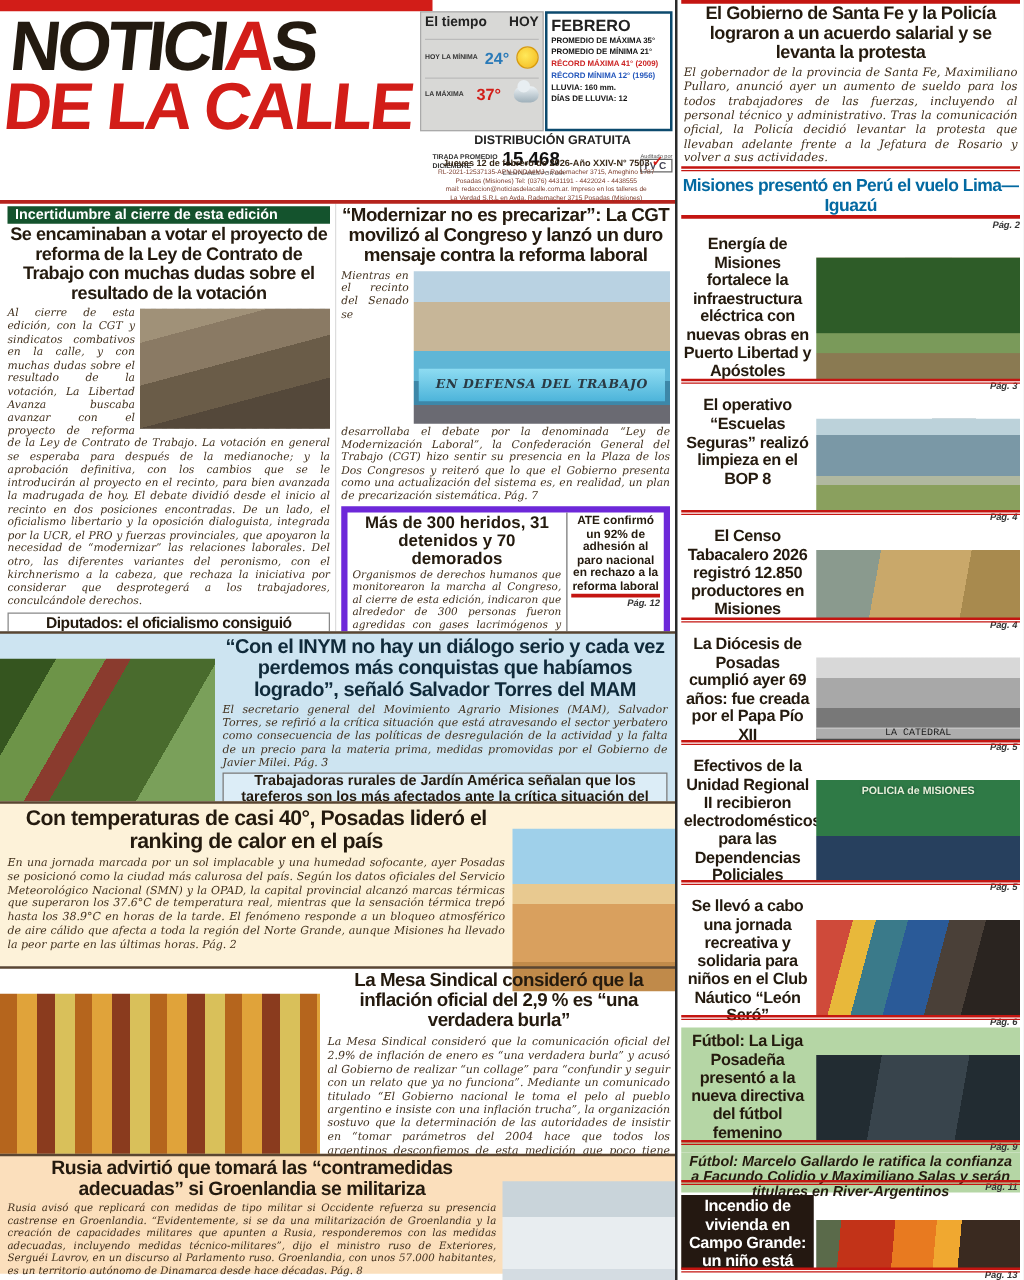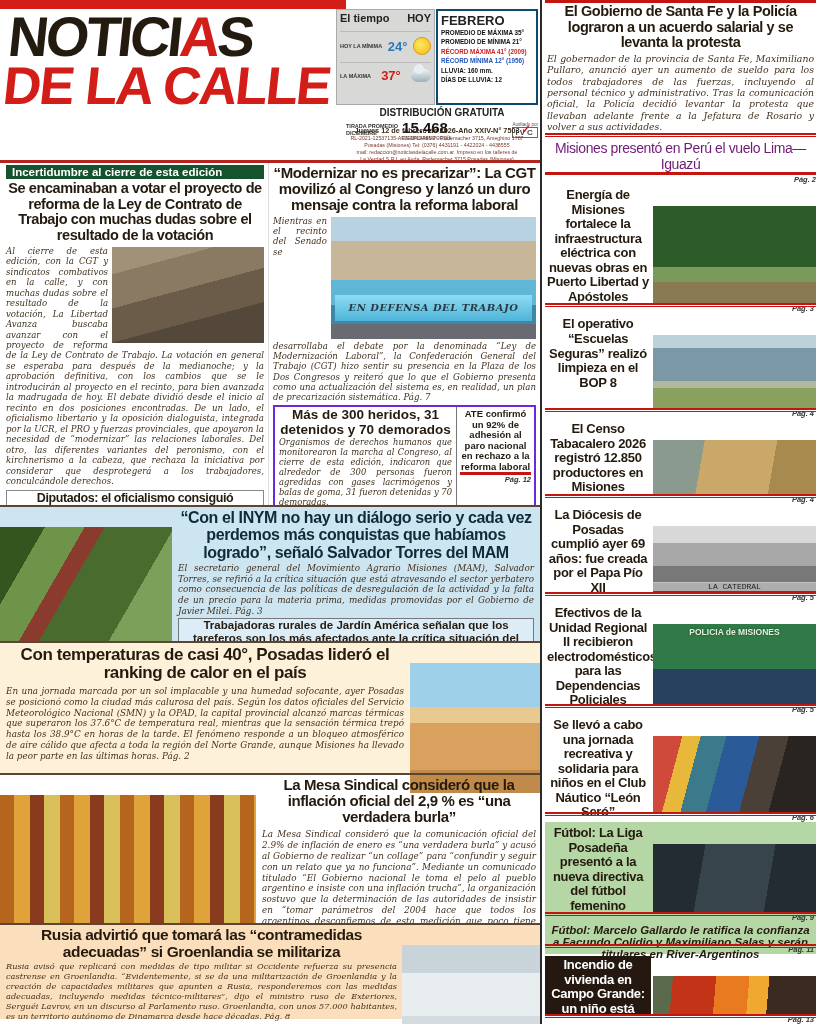--- a/index.html
+++ b/index.html
@@ -65,21 +65,21 @@
   .ph-congress { float:right; width:152px; height:96px; margin:1px 0 2px 4px;
     background:linear-gradient(165deg,#a09178 0 20%,#8a7a64 20% 45%,#6a5c48 45% 70%,#54483a 70%),repeating-linear-gradient(90deg,rgba(30,25,20,.35) 0 4px,rgba(90,80,60,.25) 4px 9px); }
   .subbox { border:1px solid #888; margin-top:3px; padding:1px 3px 0; }
   .subbox-hl { font-size:12.5px; }
   .lead2-hl { font-size:15px; }
   .lead2-body { font-size:8.6px; line-height:1.2; margin-top:2px; }
   .ph-cgt { float:right; width:205px; height:122px; margin:1px 0 2px 4px; position:relative;
     background:linear-gradient(#b9d2e2 0 20%,#c7b698 20% 52%,#5fb6d6 52% 72%,#3d87a8 72% 88%,#6a6a72 88%); }
   .banner { position:absolute; left:4px; right:4px; bottom:18px; height:26px; background:linear-gradient(#8edcf2,#4db4da); display:flex; align-items:center; justify-content:center; }
   .banner span { font-size:10px; font-weight:900; color:#2a3a44; letter-spacing:0.5px; }
-  .heridos-row { display:flex; border:2px solid #6d28d9; margin-top:3px; }
+  .heridos-row { display:flex; border:5px solid #6d28d9; margin-top:3px; }
   .heridos-main { flex:1; padding:1px 4px; }
   .heridos-hl { font-size:13.5px; font-weight:900; color:#241a0e; text-align:center; line-height:1.05; }
   .heridos-body { font-size:8.4px; line-height:1.2; }
   .ate { width:78px; border-left:1px solid #777; padding:2px 3px 0; text-align:center; }
   .ate-t { font-size:9.5px; font-weight:900; color:#241a0e; line-height:1.1; }
   .masiva { margin-top:3px; border:1px solid #888; padding:0 3px; }
   .masiva-t { font-size:11.8px; font-weight:900; text-align:center; color:#241a0e; }
 
   
   .mam { height:136px; background:#cde4f1; display:flex; border-top:2px solid #5a4632; }
@@ -112,21 +112,21 @@
   .russia-content { flex:1; padding:2px 5px 0 6px; }
   .russia-hl { font-size:15.5px; }
   .russia-body { font-size:8.2px; line-height:1.2; margin-top:2px; }
   .ph-russia { width:138px; height:100%;
     background:linear-gradient(#c9d4da 0 30%,#e8edf0 30% 75%,#d4dce2 75%),radial-gradient(circle at 30% 60%,#fafcfd 0 8%,transparent 9%),radial-gradient(circle at 60% 55%,#f2f6f8 0 9%,transparent 10%); }
 
   
   .sf { border-top:3px solid #c41511; padding:1px 2px 0; }
   .sf-hl { font-size:14.5px; }
   .sf-body { font-size:9.3px; line-height:1.22; margin-top:2px; }
-  .misiones-hl { font-size:14px; font-weight:400; text-align:center; color:#701a75; letter-spacing:-0.4px; margin-top:2px; }
+  .misiones-hl { font-size:14px; font-weight:700; text-align:center; color:#0369a1; letter-spacing:-0.4px; margin-top:2px; }
 
   .sb-item { position:relative; display:flex; padding:2px 0 9px; }
   .sb-head { width:106px; font-size:13px; font-weight:900; color:#241a0e; text-align:center; letter-spacing:-0.3px; line-height:1.12; padding:2px 2px 0; }
   .sb-photo { flex:1; margin-left:2px; }
   .sb-page { position:absolute; right:2px; bottom:0px; font-size:7.5px; font-weight:bold; font-style:italic; color:#333; }
   .sb-rule { position:absolute; left:0; right:0; bottom:6px; height:4px; border-top:2px solid #c41511; border-bottom:1.5px solid #c41511; }
   .i1 { height:136px; } .i2 { height:132px; } .i3 { height:88px; } .i4 { height:98px; }
   .i5 { height:112px; } .i6 { height:108px; } .i7 { height:100px; }
   .green { background:#b5d6a5; }
   .i8 { height:32px; display:block; padding:2px 4px 9px; }

